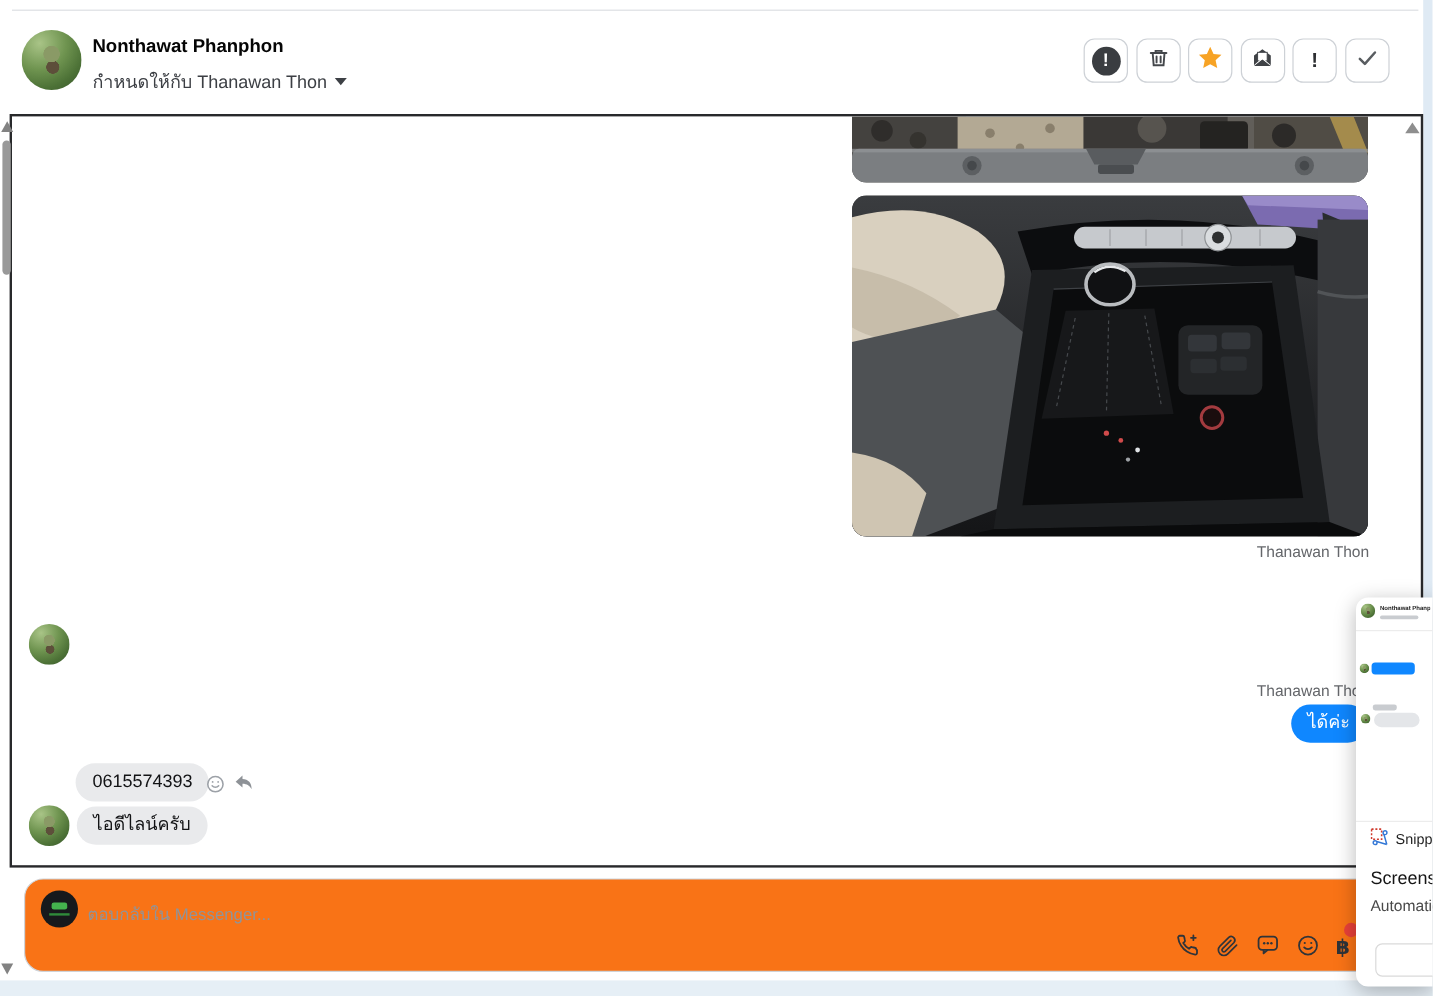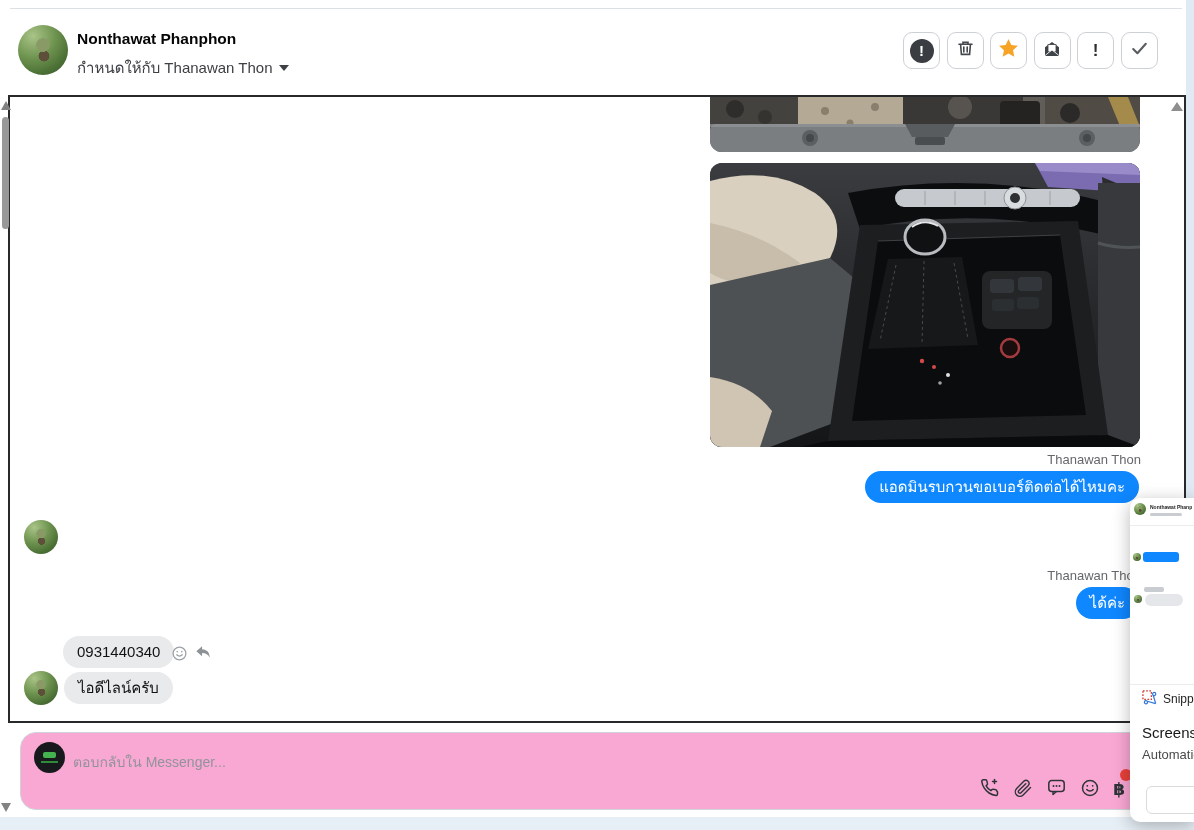--- a/index.html
+++ b/index.html
@@ -32,21 +32,21 @@
   .photo{overflow:hidden;background:#444;}
   .msg-label{font-size:13px;color:#65676b;}
   .bubble{font-size:15px;line-height:20px;padding:6px 14px;border-radius:17px;max-width:520px;}
   .b-blue{background:#0f87ff;color:#fff;}
   .b-gray{background:#e9eaec;color:#121315;}
   .msg-avatar{width:34px;height:34px;border-radius:50%;}
   .tri-up-sm{width:0;height:0;border-left:6px solid transparent;border-right:6px solid transparent;
              border-bottom:9px solid #8e8e8e;}
 
   
-  .composer{left:20px;top:732px;width:1161px;height:78px;border:1px solid #cfd3d8;border-radius:16px;background:#f9a8d4;}
+  .composer{left:20px;top:732px;width:1161px;height:78px;border:1px solid #cfd3d8;border-radius:16px;background:#f97316;}
   .page-avatar{left:13px;top:9px;width:31px;height:31px;border-radius:50%;background:#17191c;position:absolute;}
   .page-avatar::after{content:"";position:absolute;left:9px;top:10px;width:13px;height:6px;background:#44b24e;border-radius:2px;}
   .page-avatar::before{content:"";position:absolute;left:7px;top:19px;width:17px;height:2px;background:#2f8a3a;}
   .reply-input{left:50px;top:17px;width:620px;height:24px;border:none;outline:none;font-size:14px;
                font-family:"Liberation Sans","DejaVu Sans",sans-serif;color:#1c1e21;background:transparent;}
   .reply-input::placeholder{color:#90949a;}
   .c-icons{right:55px;top:44px;display:flex;gap:13px;align-items:center;}
   .baht{font-size:17px;color:#2f3338;font-weight:bold;}
 
   .red-dot{left:1120px;top:769px;width:12px;height:12px;border-radius:50%;background:#e8413a;z-index:40;}
@@ -205,29 +205,28 @@
         <circle cx="212" cy="198" r="2.2" fill="#d14b4b"></circle>
           <circle cx="224" cy="204" r="2" fill="#d14b4b"></circle>
         <circle cx="238" cy="212" r="2" fill="#e0e3e6"></circle>
           <circle cx="230" cy="220" r="1.8" fill="#9ea2a6"></circle>
         <polygon points="118,278 398,272 430,284 90,284" fill="#0a0b0c"></polygon>
       </svg>
     </div>
 
     <div class="abs msg-label" style="right:43px;top:355px;">Thanawan Thon</div>
 
-    <div class="abs bubble b-blue" style="right:45px;top:374px;">แอดมินรบกวนขอเบอร์ติดต่อได้ไหมคะ</div>
 
     <div class="abs msg-avatar avatar-photo" style="left:14px;top:423px;"></div>
 
     <div class="abs msg-label" style="right:43px;top:471px;">Thanawan Thon</div>
 
     <div class="abs bubble b-blue" style="right:45px;top:490px;">ได้ค่ะ</div>
 
-    <div class="abs bubble b-gray" style="left:53px;top:539px;">0931440340</div>
+    <div class="abs bubble b-gray" style="left:53px;top:539px;">0615574393</div>
     <span class="abs" style="left:161px;top:548px;">
       <svg width="17" height="17" viewBox="0 0 20 20" fill="none" stroke="#9ca1a7" stroke-width="1.5">
         <circle cx="10" cy="10" r="7.5"></circle>
           <path d="M6.8 11.5a4.2 4.2 0 0 0 6.4 0" stroke-linecap="round"></path>
         <circle cx="7.3" cy="7.8" r="0.9" fill="#9ca1a7" stroke="none"></circle>
           <circle cx="12.7" cy="7.8" r="0.9" fill="#9ca1a7" stroke="none"></circle>
       </svg>
     </span>
     <span class="abs" style="left:184px;top:546px;">
       <svg width="19" height="19" viewBox="0 0 20 20" fill="#8e9297">

